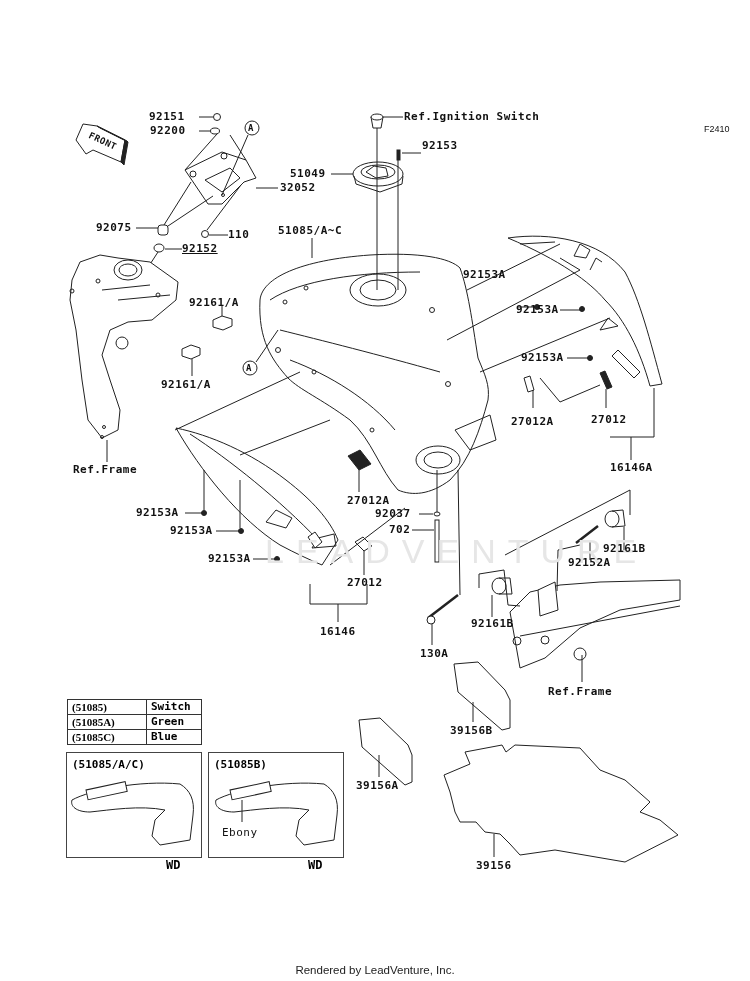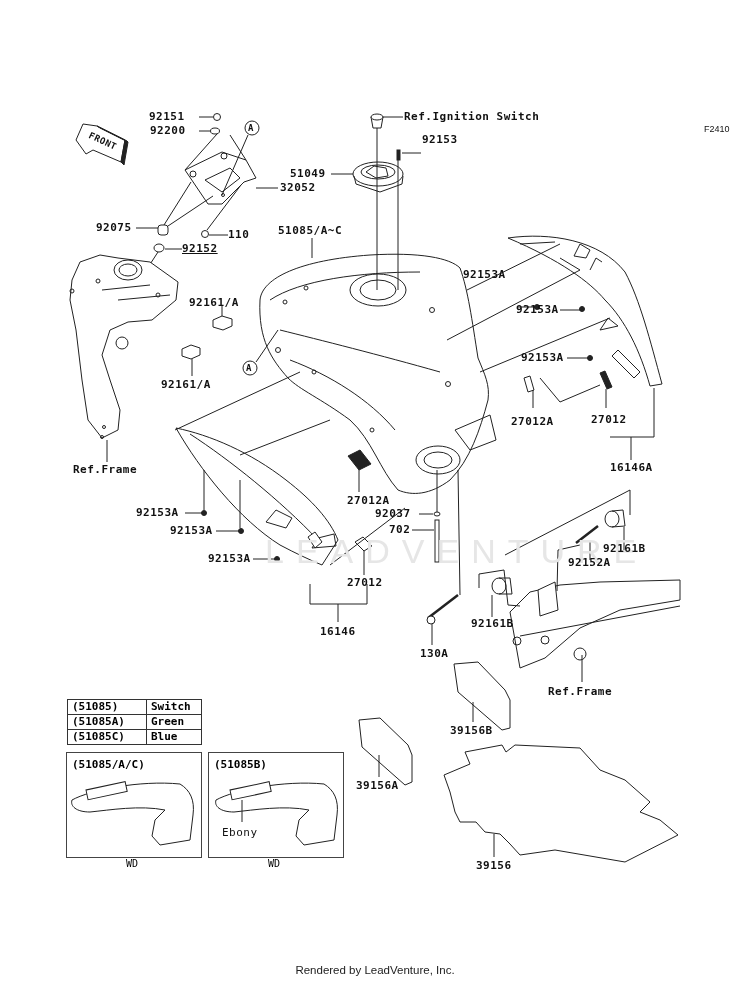--- a/index.html
+++ b/index.html
@@ -4,25 +4,25 @@
 <style>
   html, body { margin:0; padding:0; background:#ffffff; }
   body { width:750px; height:981px; position:relative; overflow:hidden; font-family:"DejaVu Sans Mono","Liberation Mono",monospace; }
   #diagram { position:absolute; left:0; top:0; width:750px; height:981px; }
   .lbl { position:absolute; font-family:"DejaVu Sans Mono","Liberation Mono",monospace; font-size:11px; font-weight:bold; color:#111; white-space:nowrap; letter-spacing:0.5px; line-height:12px; }
   .fig { position:absolute; font-family:"Liberation Sans",sans-serif; font-size:9px; color:#111; }
   .footer { position:absolute; left:0; width:750px; top:964px; text-align:center; font-family:"Liberation Sans",sans-serif; font-size:11.5px; color:#222; }
   .watermark { position:absolute; left:265px; top:532px; font-family:"Liberation Sans",sans-serif; font-size:34px; letter-spacing:12px; color:#e6e6e6; font-weight:300; }
   table.colors { position:absolute; left:67px; top:699px; border-collapse:collapse; font-family:"DejaVu Sans Mono","Liberation Mono",monospace; font-size:11px; font-weight:bold; }
   table.colors td { border:1px solid #333; padding:0px 4px; height:14px; line-height:14px; }
-  table.colors td.c1 { width:70px; }
+  table.colors td.c1 { width:70px;font-family:Liberation Serif, serif; }
   table.colors td.c2 { width:46px; }
   .variant { position:absolute; border:1px solid #444; background:#fff; }
   .variant .vtitle { position:absolute; left:5px; top:5px; font-family:"DejaVu Sans Mono","Liberation Mono",monospace; font-size:11px; font-weight:bold; }
-  .wd { position:absolute; font-family:"DejaVu Sans Mono","Liberation Mono",monospace; font-size:10px; font-weight:normal; }
+  .wd { position:absolute; font-family:"DejaVu Sans Mono","Liberation Mono",monospace; font-size:12px; font-weight:bold;margin-left:40px; }
 </style>
 </head>
 <body>
 
 <svg id="diagram" viewBox="0 0 750 981" xmlns="http://www.w3.org/2000/svg">
   <g fill="none" stroke="#222" stroke-width="1">
 
     <g>
       <polygon points="83,124 97,126 125,140 121,162 93,150 86,154 76,140" fill="#fff" stroke="#222"></polygon>
       <polygon points="97,126 125,140 128,142 100,128" fill="#222"></polygon>
@@ -231,21 +231,21 @@
 <div class="lbl" style="left:246px;top:362px;font-size:9px;">A</div>
 
 <div class="lbl" style="left:149px;top:111px;">92151</div>
 <div class="lbl" style="left:150px;top:125px;">92200</div>
 <div class="lbl" style="left:280px;top:182px;">32052</div>
 <div class="lbl" style="left:96px;top:222px;">92075</div>
 <div class="lbl" style="left:228px;top:229px;">110</div>
 <div class="lbl" style="left:182px;top:243px;text-decoration:underline;">92152</div>
 <div class="lbl" style="left:278px;top:225px;">51085/A~C</div>
 <div class="lbl" style="left:290px;top:168px;">51049</div>
-<div class="lbl" style="left:422px;top:134px;">92153</div>
+<div class="lbl" style="left:422px;top:140px;">92153</div>
 <div class="lbl" style="left:404px;top:111px;">Ref.Ignition Switch</div>
 <div class="lbl" style="left:189px;top:297px;">92161/A</div>
 <div class="lbl" style="left:161px;top:379px;">92161/A</div>
 <div class="lbl" style="left:73px;top:464px;">Ref.Frame</div>
 <div class="lbl" style="left:463px;top:269px;">92153A</div>
 <div class="lbl" style="left:516px;top:304px;">92153A</div>
 <div class="lbl" style="left:521px;top:352px;">92153A</div>
 <div class="lbl" style="left:511px;top:416px;">27012A</div>
 <div class="lbl" style="left:591px;top:414px;">27012</div>
 <div class="lbl" style="left:610px;top:462px;">16146A</div>

